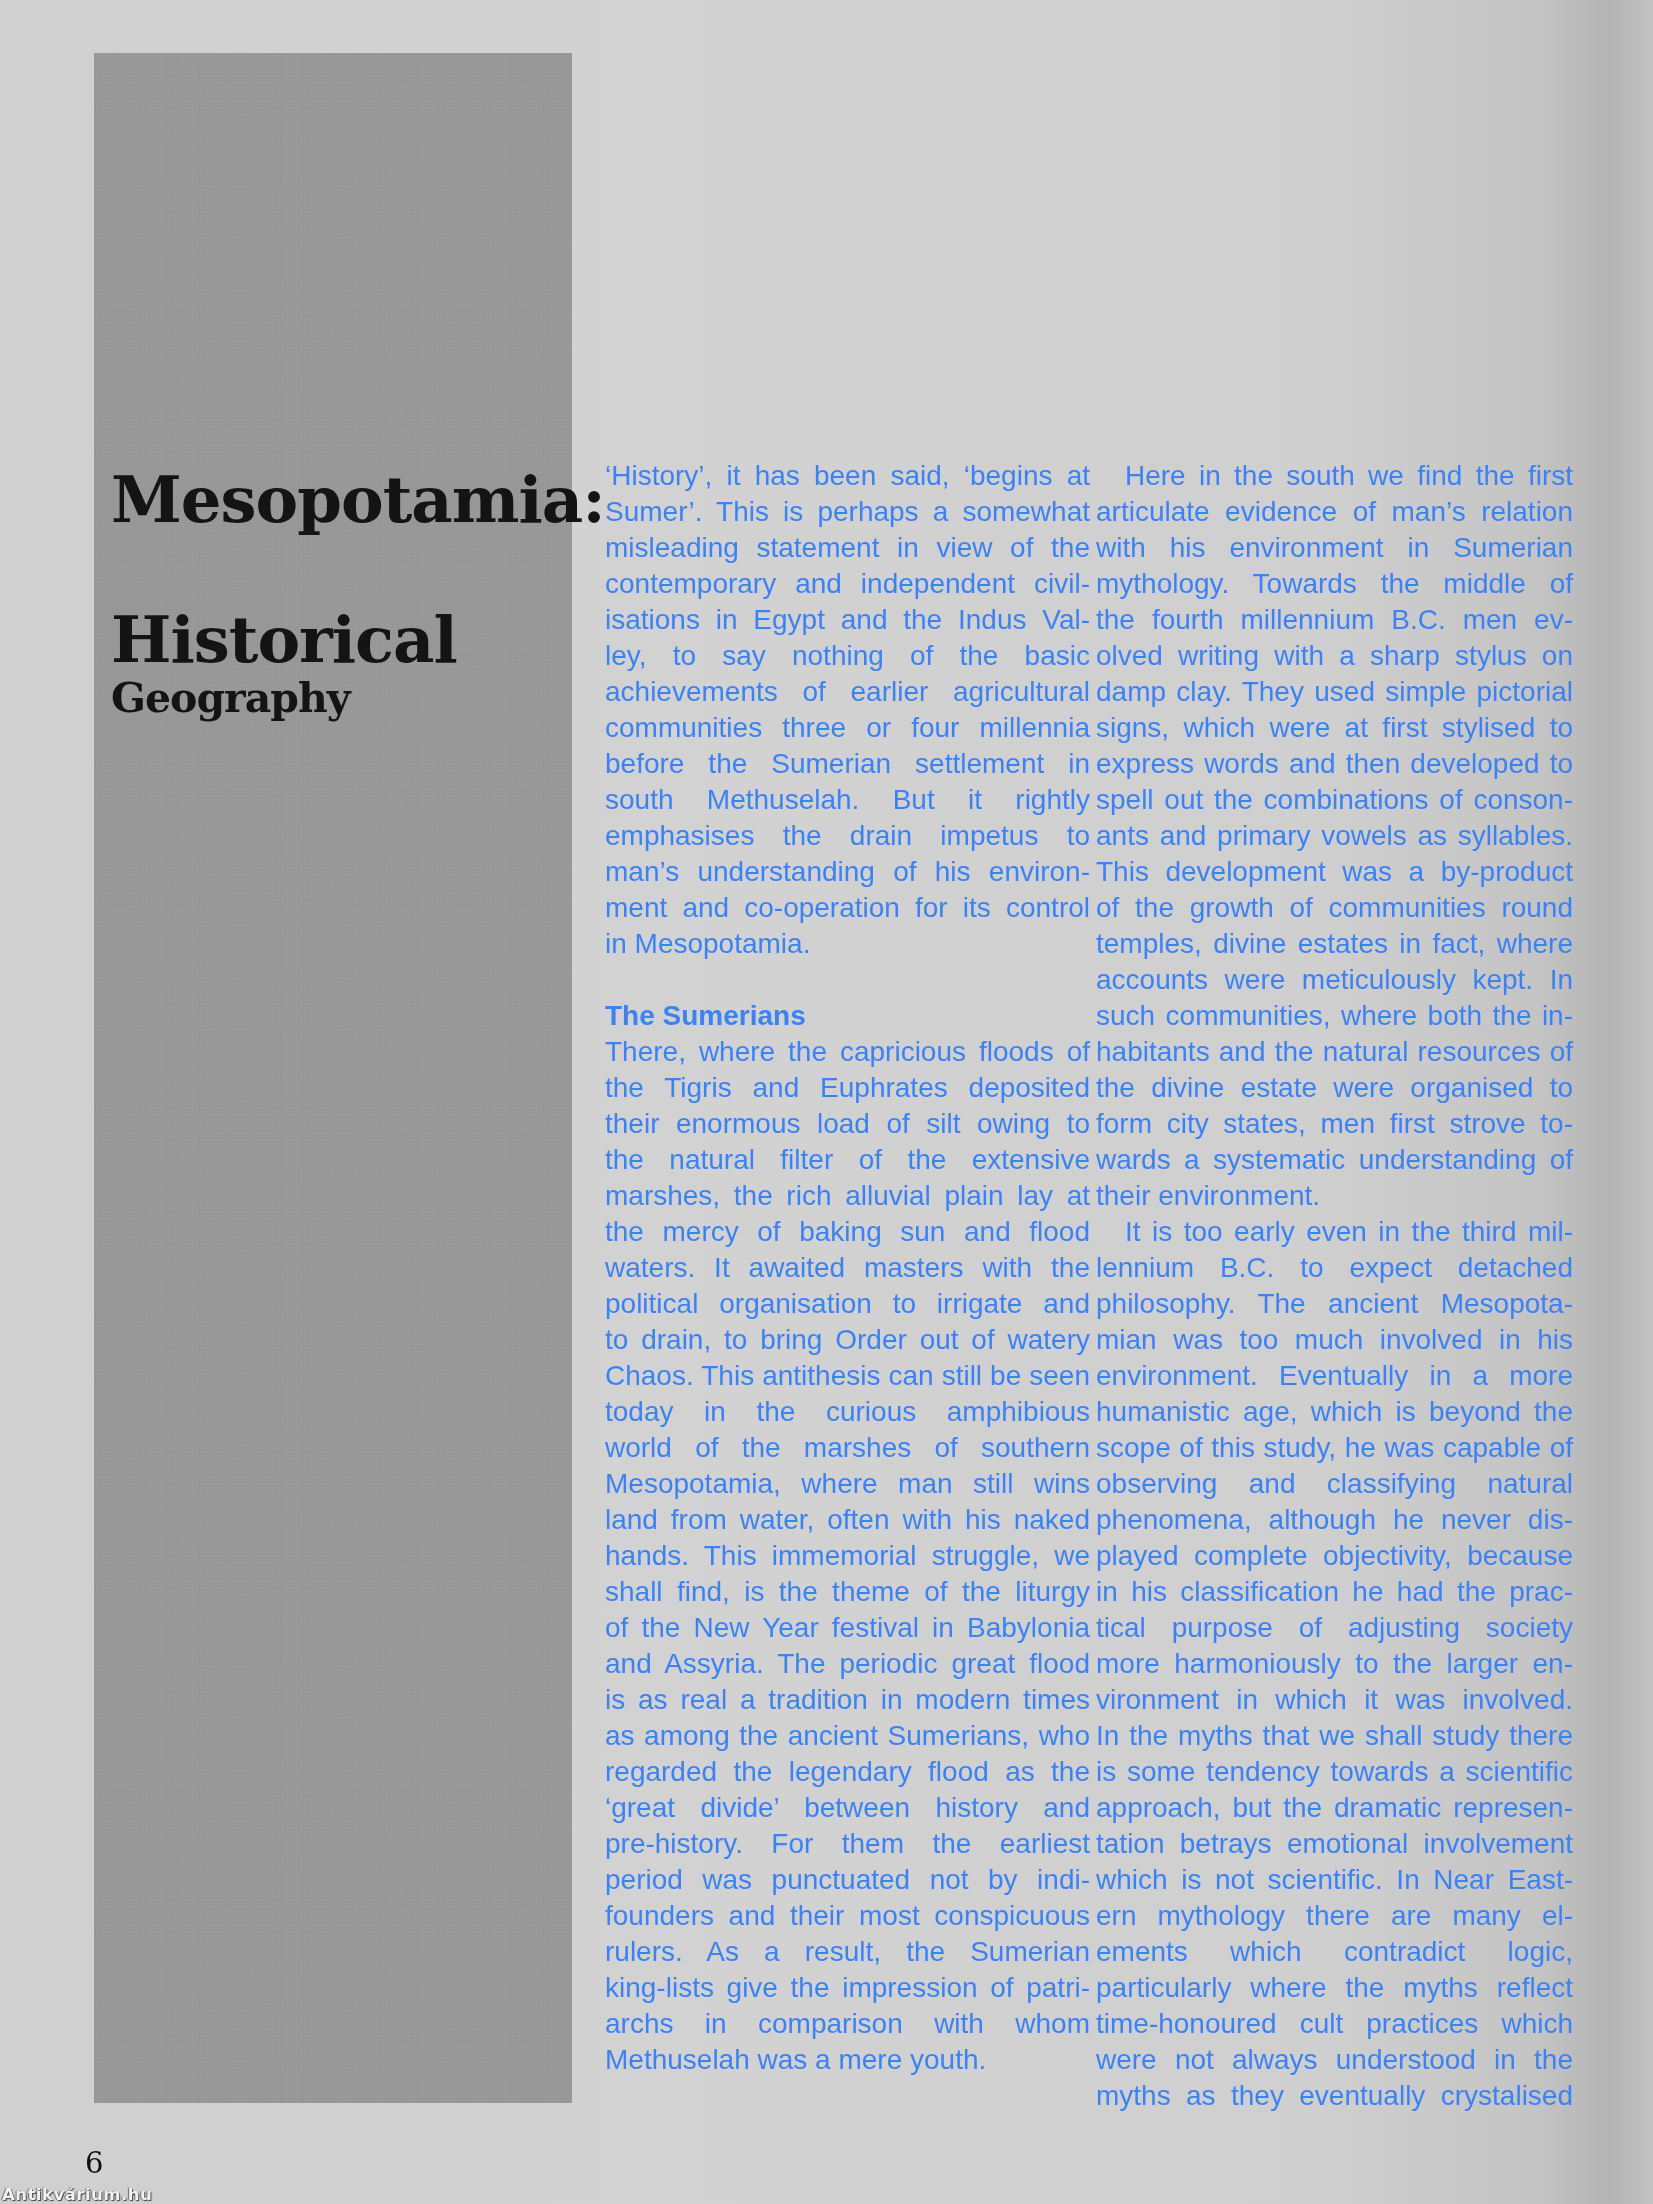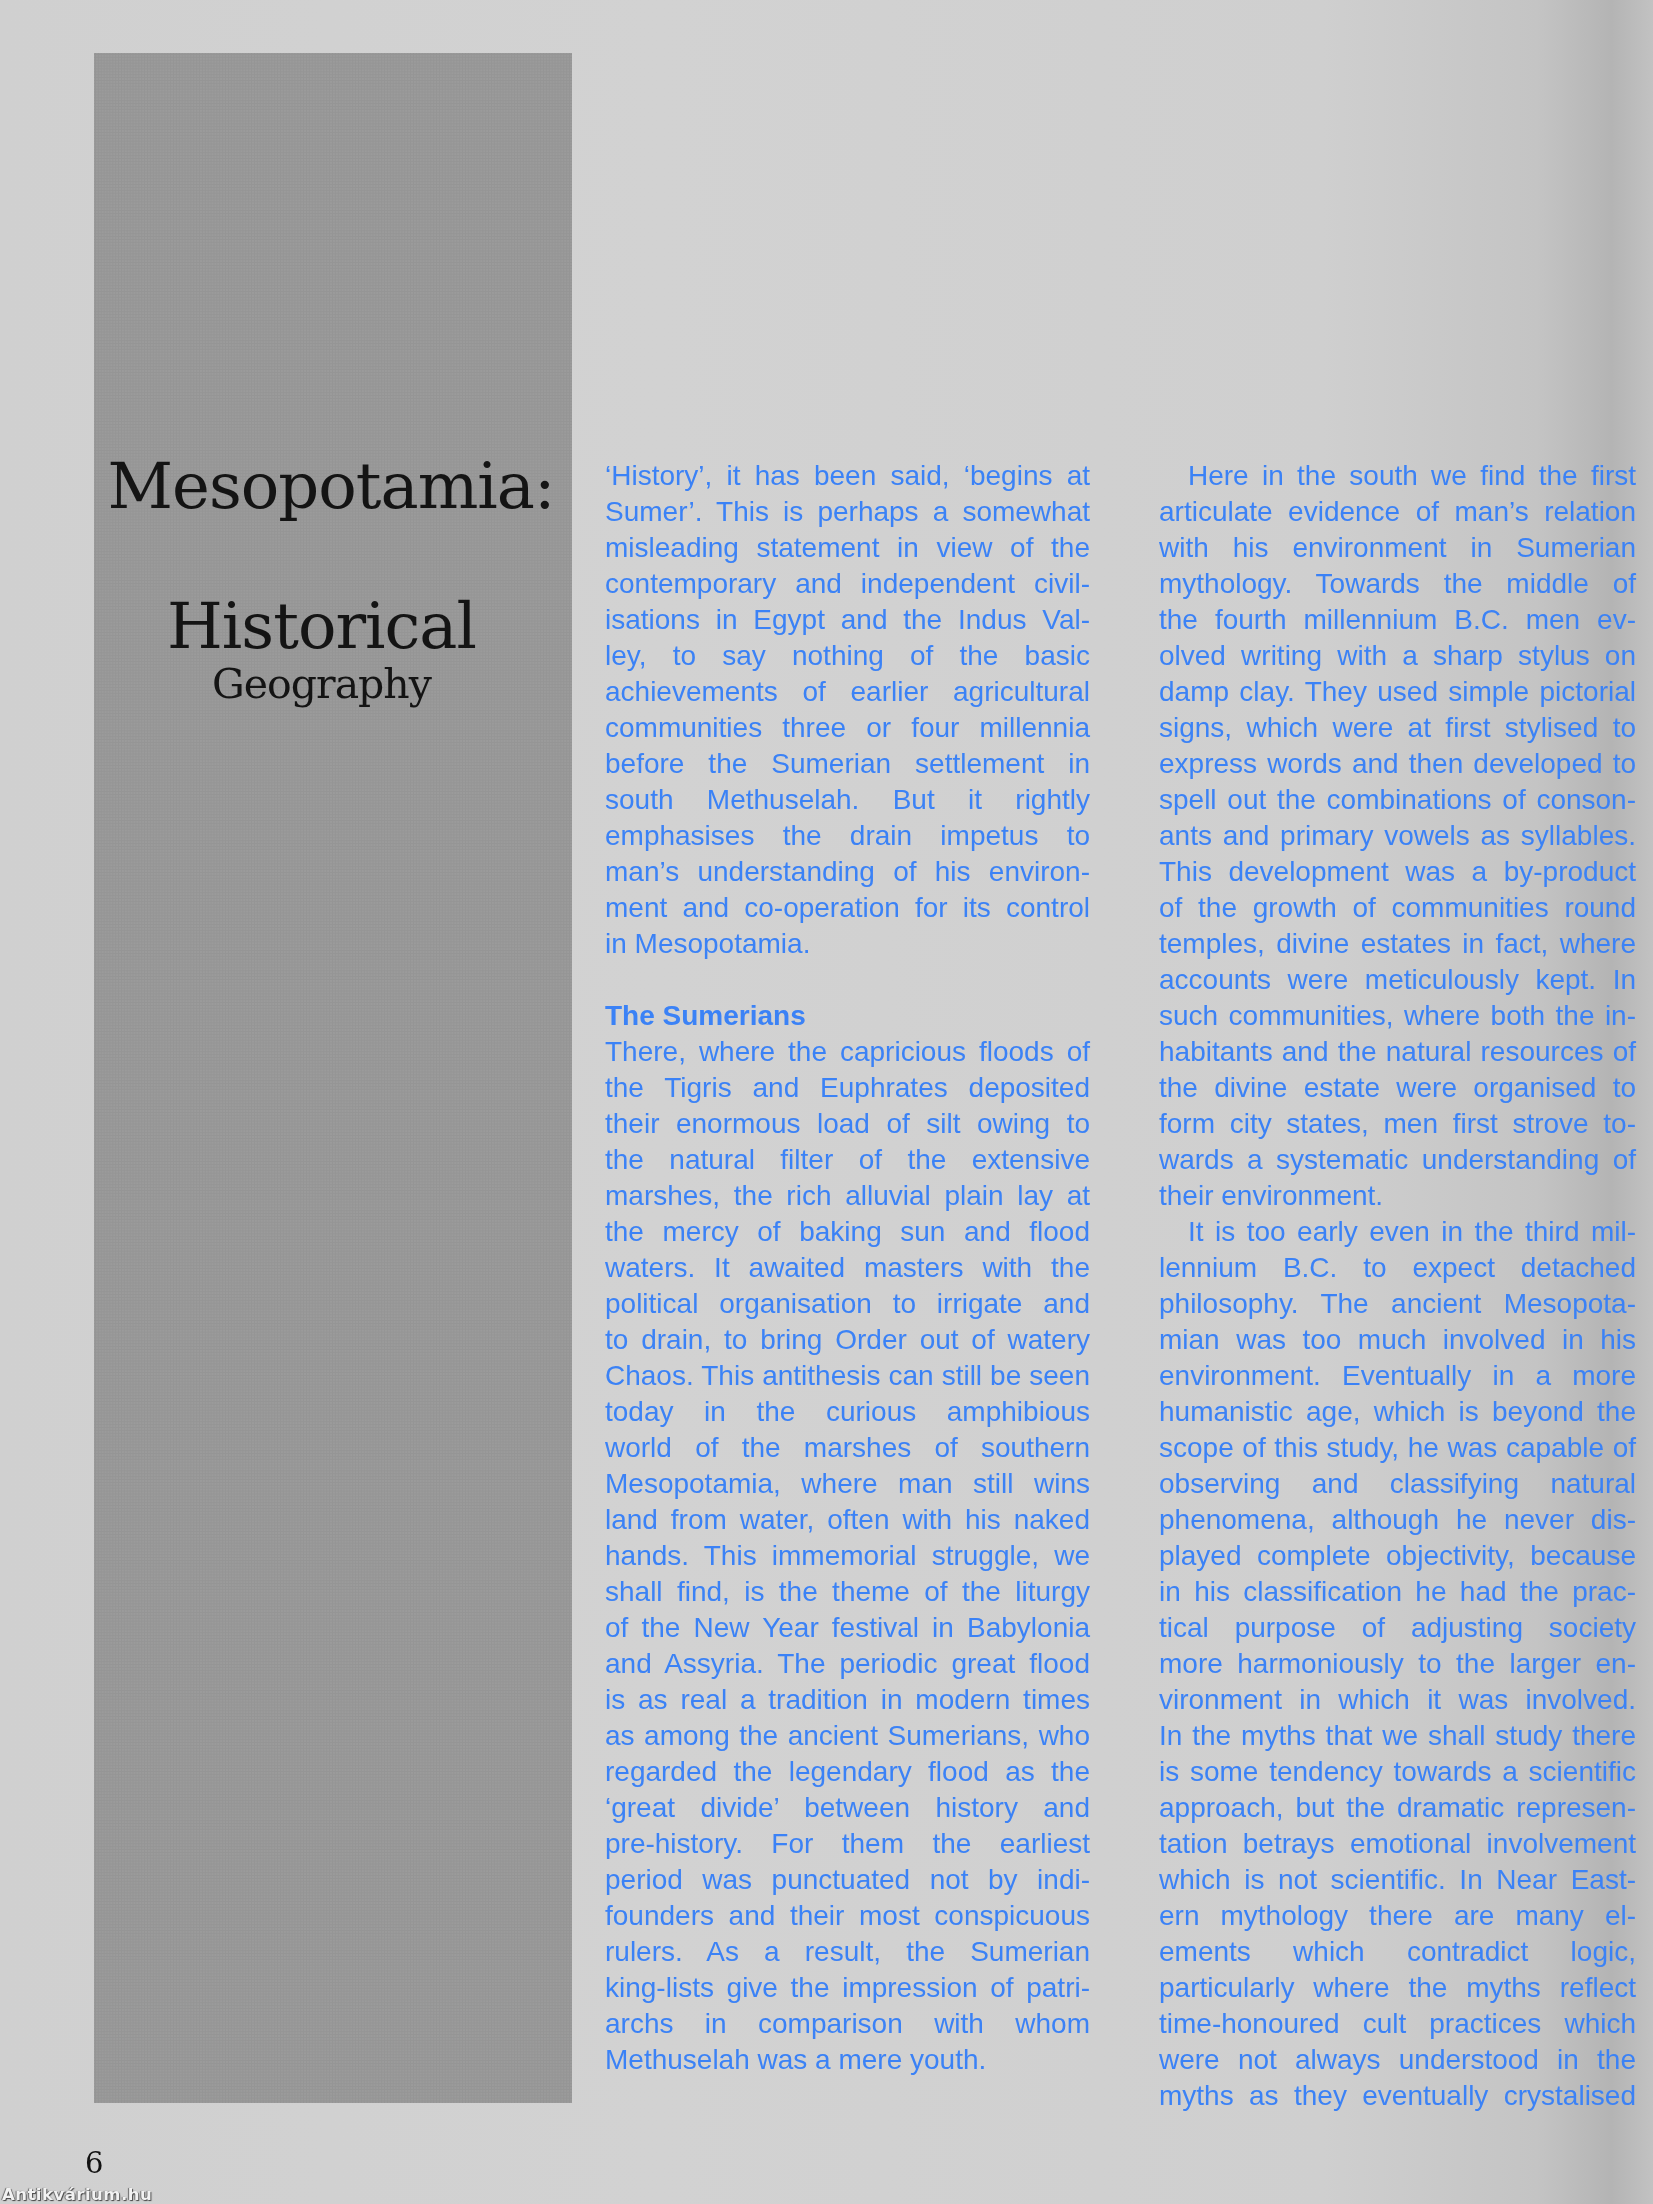--- a/index.html
+++ b/index.html
@@ -22,40 +22,40 @@
     width: 478px;
     height: 2050px;
     background: #9b9b9b;
     background-image: radial-gradient(rgba(0,0,0,0.04) 1px, transparent 1px);
     background-size: 2.9px 2.9px;
   }
   .title {
     position: absolute;
     left: 97px;
     width: 449px;
-    text-align: center;
+    text-align: left;
     font-family: "DejaVu Serif", serif;
-    font-weight: normal;
+    font-weight: bold;
     color: #141414;
     letter-spacing: -1px;
-    margin: 0;
+    margin: 14px;
     line-height: 1;
   }
   .title.t1 { top: 454px; font-size: 64px; left: 97px; width: 468px; }
   .title.t2 { top: 594px; font-size: 64px; }
   .title.t3 { top: 664px; font-size: 41px; }
   .col {
     position: absolute;
     top: 458px;
     font-size: 28px;
     line-height: 36px;
     color: #3b82f6;
   }
   .col1 { left: 605px; width: 485px; }
-  .col2 { left: 1159px; width: 477px; }
+  .col2 { left: 1096px; width: 477px; }
   .line {
     display: block;
     white-space: nowrap;
     text-align: justify;
     text-align-last: justify;
     height: 36px;
   }
   .line.last { text-align-last: left; }
   .line.indent { padding-left: 29px; }
   .line.blank { height: 36px; }

